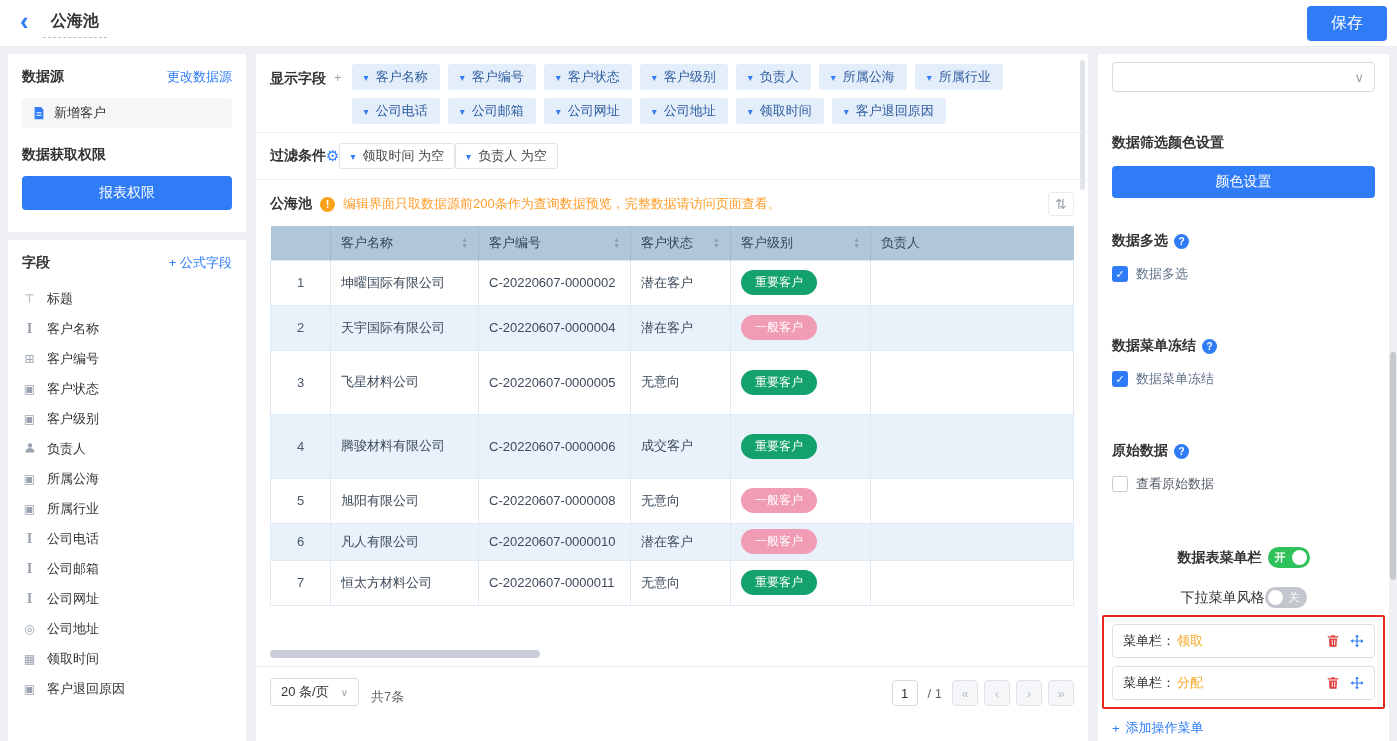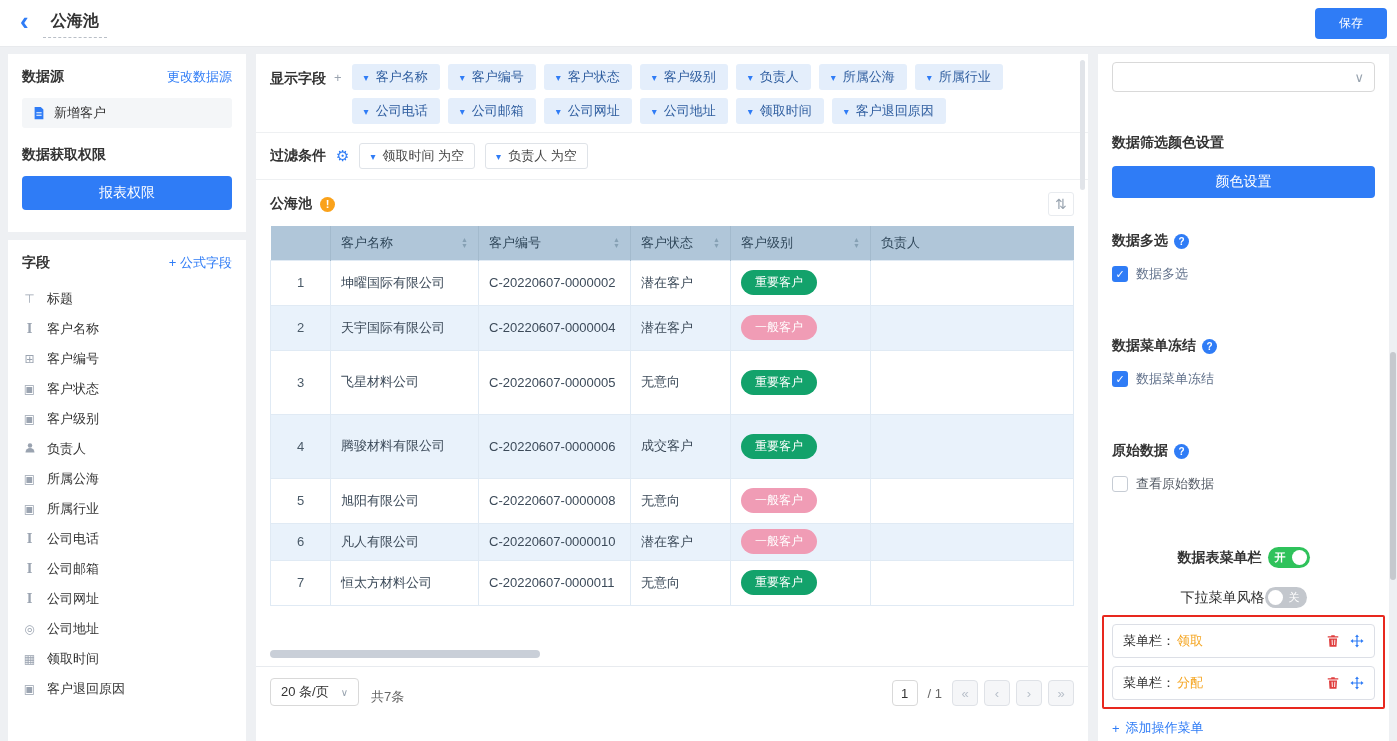--- a/index.html
+++ b/index.html
@@ -4,21 +4,21 @@
 <style>
   *{margin:0;padding:0;box-sizing:border-box}
   html,body{width:1397px;height:741px}
   body{background:#eef0f3;font-family:"Liberation Sans","DejaVu Sans",sans-serif;font-size:13px;color:#333;position:relative;overflow:hidden}
   .card{position:absolute;background:#fff;border-radius:0}
 
   
   .topbar{position:absolute;top:0;left:0;width:1397px;height:46px;background:#fff;display:flex;align-items:center;padding:0 10px;box-shadow:0 1px 0 #e8eaed;z-index:5}
   .back{color:#2f7cf6;font-size:26px;font-weight:bold;line-height:1;padding:0 14px 4px 10px;cursor:pointer}
   .page-title{font-size:16px;font-weight:bold;color:#333;border-bottom:1px dashed #b9bfc7;padding:2px 8px 5px}
-  .save-btn{margin-left:auto;background:#2f7cf6;color:#fff;font-size:12px;padding:7px 24px;border-radius:4px;border:none;cursor:pointer}
+  .save-btn{margin-left:auto;background:#2f7cf6;color:#fff;font-size:16px;padding:7px 24px;border-radius:4px;border:none;cursor:pointer}
 
   
   .left1{top:54px;left:8px;width:238px;height:178px;padding:14px}
   .left2{top:240px;left:8px;width:238px;height:501px;padding:14px 14px 0}
   .row-head{display:flex;justify-content:space-between;align-items:center}
   .sec-h{font-size:14px;font-weight:bold;color:#333}
   .blue-link{color:#2f7cf6;font-size:13px;cursor:pointer}
   .ds-item{margin-top:12px;background:#f4f6f8;border-radius:3px;height:30px;display:flex;align-items:center;gap:8px;padding:0 10px;cursor:pointer}
   .perm-title{margin-top:18px}
   .perm-btn{margin-top:12px;width:100%;height:34px;background:#2f7cf6;color:#fff;border:none;border-radius:4px;font-size:14px;cursor:pointer}
@@ -29,21 +29,21 @@
 
   
   .center{top:54px;left:256px;width:832px;height:687px;overflow:hidden}
   .sec1{padding:10px 14px 8px;display:flex;align-items:flex-start}
   .sec-label{font-weight:bold;font-size:14px;white-space:nowrap;padding-top:6px}
   .plus-sm{color:#9aa3af;margin:0 10px 0 8px;padding-top:6px;cursor:pointer}
   .chips{display:flex;flex-wrap:wrap;gap:8px;flex:1}
   .chip{background:#e4eefb;border-radius:3px;height:26px;display:inline-flex;align-items:center;padding:0 12px;gap:7px;color:#2e5d9f;cursor:pointer}
   .chip .caret{color:#2f7cf6;font-size:10px}
   .divider{border-top:1px solid #eef0f2}
-  .sec2{padding:10px 14px;display:flex;align-items:center;gap:10px}
+  .sec2{padding:10px 14px;display:flex;align-items:center;}
   .gear{color:#2f7cf6;font-size:15px;cursor:pointer}
   .fchip{background:#fff;border:1px solid #dfe3e8;border-radius:3px;height:26px;display:inline-flex;align-items:center;padding:0 10px;gap:7px;color:#444;cursor:pointer}
   .sec3{padding:12px 14px 10px;display:flex;align-items:center;gap:8px}
   .warn-ic{width:15px;height:15px;border-radius:50%;background:#faa21b;color:#fff;font-size:11px;font-weight:bold;display:inline-flex;align-items:center;justify-content:center;flex:none}
   .notice{color:#ff9d2d}
   .order-ic{margin-left:auto;color:#98a3af;font-size:14px;width:26px;height:24px;border:1px solid #e8ebef;border-radius:3px;display:flex;align-items:center;justify-content:center;cursor:pointer}
 
   table{margin:0 14px;width:804px;border-collapse:collapse;table-layout:fixed}
   th{background:#b0c6d9;height:34px;font-weight:normal;color:#30475a;text-align:left;padding:0 10px;border-right:1px solid #a3bacd;font-size:13px}
   th:last-child{border-right:none}
@@ -267,20 +267,21 @@
         <span class="caret" style="color:#2f7cf6;font-size:10px">▾</span>
         <span>负责人 为空</span>
       </span>
   </div>
 
   <div class="divider"></div>
 
   <div class="sec3">
     <span class="sec-label" style="padding-top:0">公海池</span>
     <span class="warn-ic">!</span>
+    <span class="notice">编辑界面只取数据源前200条作为查询数据预览，完整数据请访问页面查看。</span>
     <span class="order-ic">⇅</span>
   </div>
 
   <table>
     <colgroup>
         <col style="width:60px">
         <col style="width:148px">
         <col style="width:152px">
         <col style="width:100px">
         <col style="width:140px">

